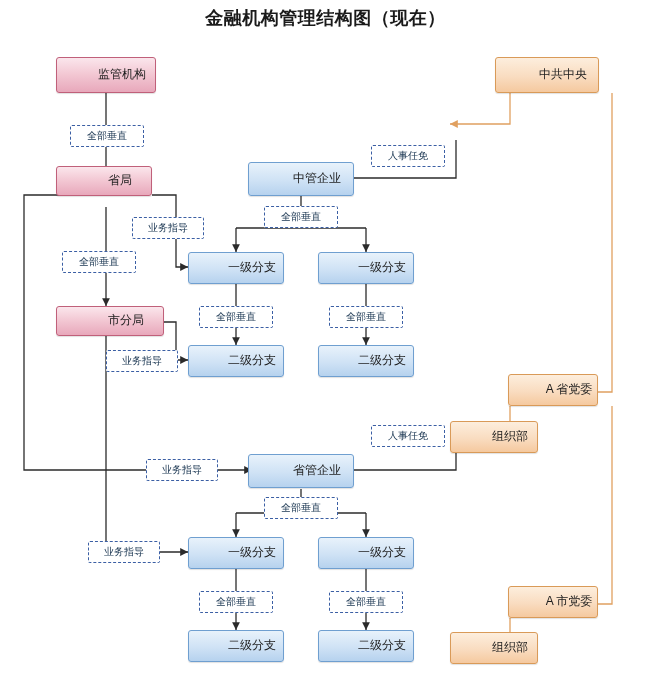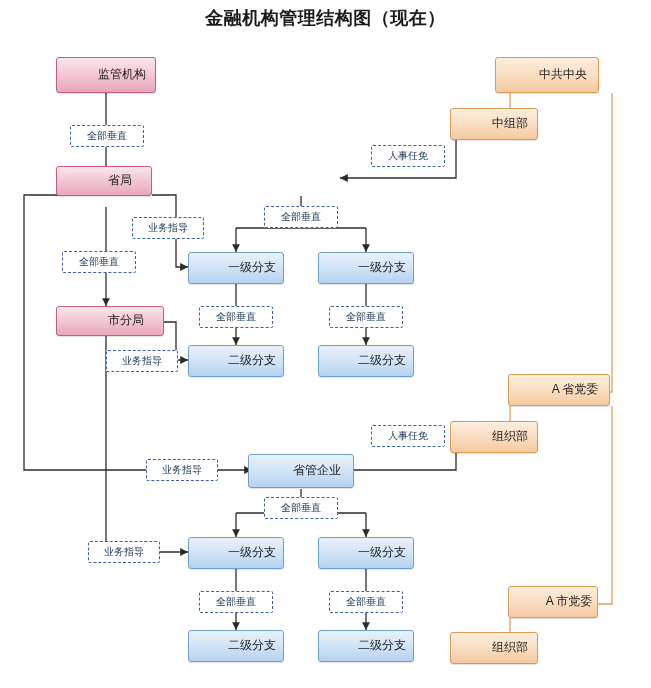--- a/index.html
+++ b/index.html
@@ -149,30 +149,30 @@
   </svg>
 
   <div class="node n-pink" style="left:56px; top:57px; width:100px; height:36px;">监管机构</div>
 
   <div class="node n-pink" style="left:56px; top:166px; width:96px; height:30px;">省局</div>
 
   <div class="node n-pink" style="left:56px; top:306px; width:108px; height:30px;">市分局</div>
 
   <div class="node n-orange" style="left:495px; top:57px; width:104px; height:36px;">中共中央</div>
 
-  <div class="node n-orange" style="left:450px; top:108px; width:88px; height:32px;">中组部</div>
-
-  <div class="node n-orange" style="left:508px; top:374px; width:102px; height:32px;">A 省党委</div>
+
+  <div class="node n-orange" style="left:508px; top:374px; width:90px; height:32px;">A 省党委</div>
 
   <div class="node n-orange" style="left:450px; top:421px; width:88px; height:32px;">组织部</div>
 
   <div class="node n-orange" style="left:508px; top:586px; width:90px; height:32px;">A 市党委</div>
 
   <div class="node n-orange" style="left:450px; top:632px; width:88px; height:32px;">组织部</div>
 
+  <div class="node n-blue" style="left:248px; top:162px; width:106px; height:34px;">中管企业</div>
 
   <div class="node n-blue" style="left:188px; top:252px; width:96px; height:32px;">一级分支</div>
 
   <div class="node n-blue" style="left:318px; top:252px; width:96px; height:32px;">一级分支</div>
 
   <div class="node n-blue" style="left:188px; top:345px; width:96px; height:32px;">二级分支</div>
 
   <div class="node n-blue" style="left:318px; top:345px; width:96px; height:32px;">二级分支</div>
 
   <div class="node n-blue" style="left:248px; top:454px; width:106px; height:34px;">省管企业</div>

